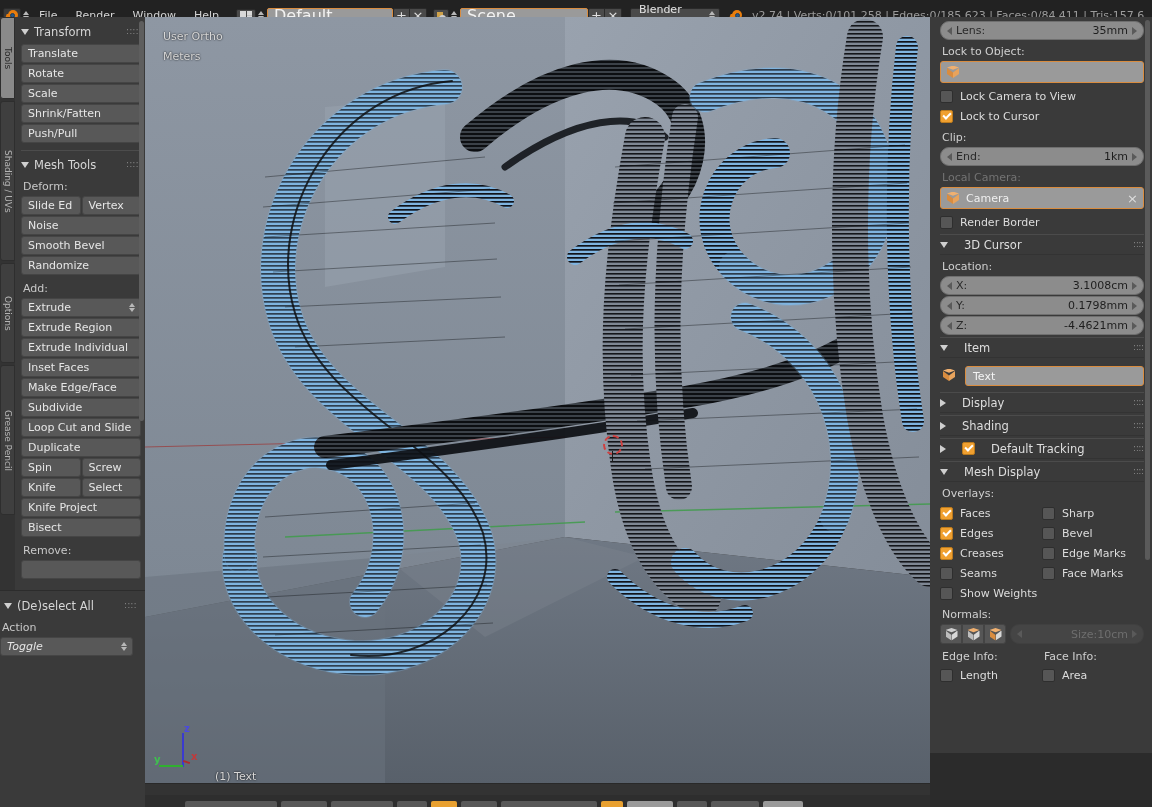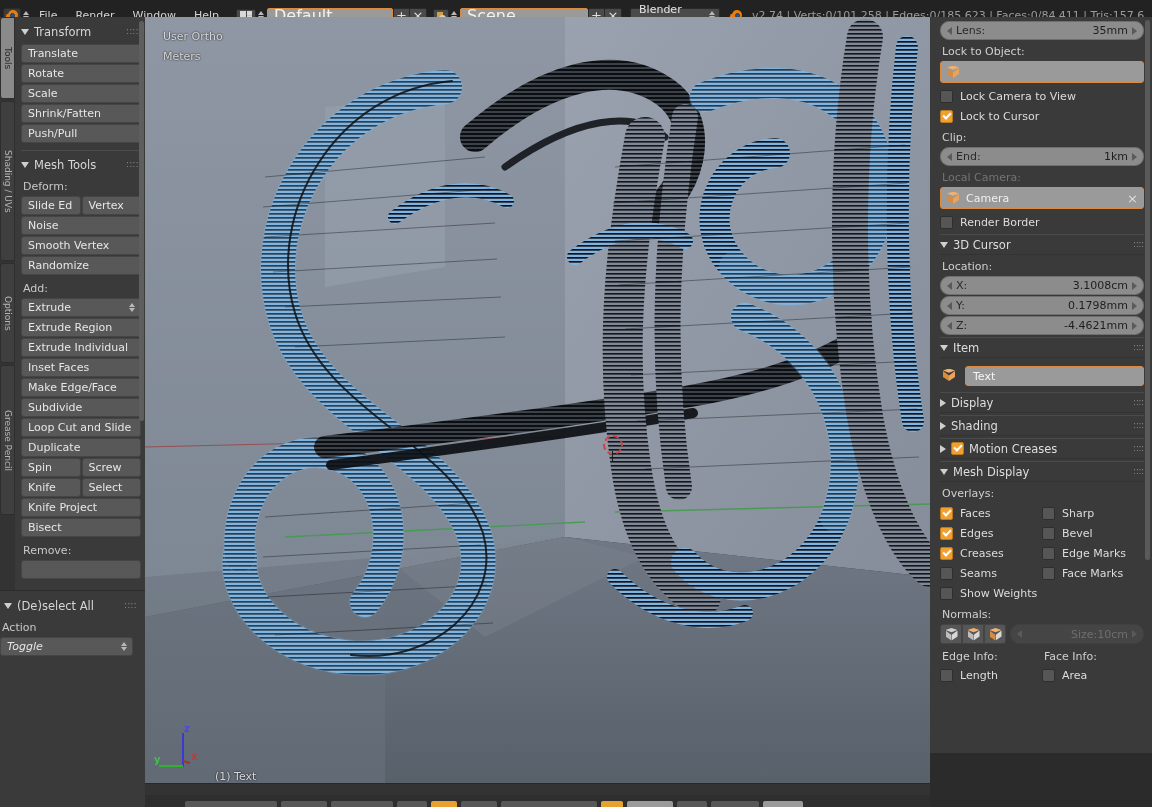--- a/index.html
+++ b/index.html
@@ -260,21 +260,21 @@
     display: flex; align-items: center; justify-content: center;
   }
   .chk.on { background: #f0a030; border-color: #bb7a1d; }
   .chk.on::after {
     content: ''; width: 6px; height: 3px; border-left: 2px solid #fff;
     border-bottom: 2px solid #fff; transform: rotate(-45deg) translate(1px,-1px);
   }
   .chk-lbl { color: #dcdcdc; font-size: 11px; }
 
   .sec-head {
-    display: flex; align-items: center; gap: 5px; height: 21px;
+    display: flex; align-items: center; gap: 16px; height: 21px;
     border-top: 1px solid #4b4b4b; border-bottom: 1px solid #333;
     color: #dedede; font-size: 11.5px; margin-top: 2px;
   }
   .grip-r { margin-left: auto; color: #8e8e8e; font-size: 8px; line-height: 4px; }
   .grip-r i { display:block; font-style: normal; }
 
   .two-col { display: flex; }
   .two-col > div { flex: 1; }
 
   .normals-row { display: flex; align-items: center; gap: 0; margin-bottom: 2px; }
@@ -400,21 +400,21 @@
             <i>::::</i>
           </span>
       </div>
 
       <div class="sublabel">Deform:</div>
       <div class="tbtn-row">
         <div class="tbtn half">Slide Ed</div>
         <div class="tbtn half">Vertex</div>
       </div>
       <div class="tbtn">Noise</div>
-      <div class="tbtn">Smooth Vertex</div>
+      <div class="tbtn">Smooth Bevel</div>
       <div class="tbtn">Randomize</div>
 
       <div class="sublabel">Add:</div>
       <div class="tbtn dropdown">
         <span>Extrude</span>
         <span class="spinner">
           <span class="up"></span>
             <span class="dn"></span>
         </span>
       </div>
@@ -714,21 +714,21 @@
       <span class="tri-right"></span>
       <span>Shading</span>
       <span class="grip-r">
           <i>::::</i>
         </span>
     </div>
 
     <div class="sec-head">
       <span class="tri-right"></span>
       <span class="chk on"></span>
-      <span>Motion Creases</span>
+      <span>Default Tracking</span>
       <span class="grip-r">
           <i>::::</i>
         </span>
     </div>
 
     <div class="sec-head">
       <span class="tri-down"></span>
       <span>Mesh Display</span>
       <span class="grip-r">
           <i>::::</i>

